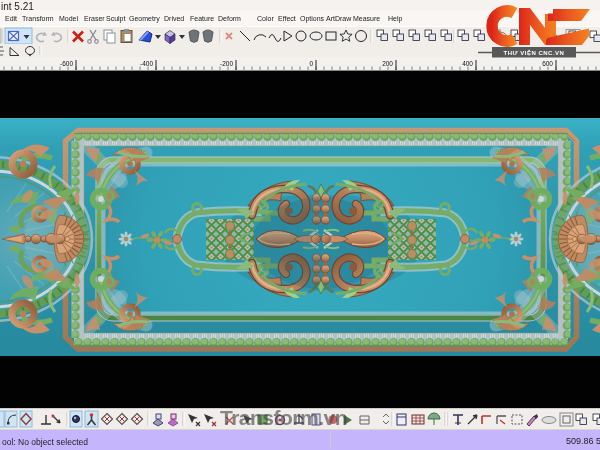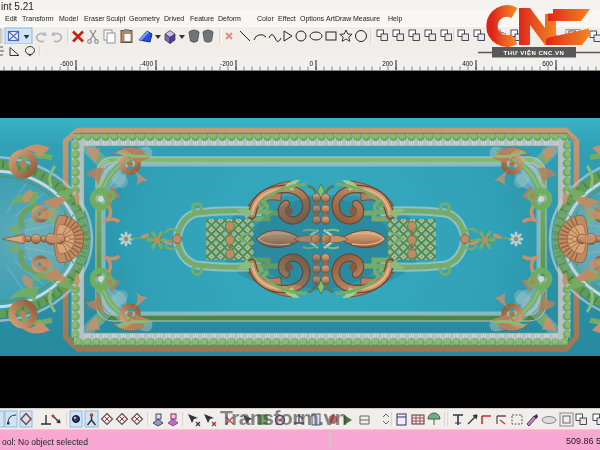--- a/index.html
+++ b/index.html
@@ -5,21 +5,21 @@
 body{width:600px;height:450px;position:relative;overflow:hidden;
  font-family:"Liberation Sans",sans-serif;background:#f1eeea;}
 .abs{position:absolute}
 #titlebar{left:0;top:0;width:600px;height:10px;background:#f6f2f0}
 #menubar{left:0;top:10px;width:600px;height:16px;background:#f9f6f4}
 .mi{position:absolute;top:4.5px;font-size:7px;color:#1b1b1b}
 #toolbar1{left:0;top:26px;width:600px;height:18px;background:#f1eeea;border-top:1px solid #fdfdfc}
 #toolbar2{left:0;top:44px;width:600px;height:13px;background:#f1eeea}
 #viewport{left:0;top:71px;width:600px;height:337px;background:#020202}
 #btoolbar{left:0;top:408px;width:600px;height:21px;background:#f0edea;border-top:1px solid #cfccc8}
-#statusbar{left:0;top:429px;width:600px;height:21px;background:#f9a8d4;border-top:1px solid #d8d5d1;white-space:nowrap}
+#statusbar{left:0;top:429px;width:600px;height:21px;background:#c4b5fd;border-top:1px solid #d8d5d1;white-space:nowrap}
 #wm{left:220px;top:406px;font-size:21px;font-weight:bold;color:rgba(70,70,70,.62);letter-spacing:-.5px}
 </style></head><body>
 <div id="titlebar" class="abs"></div>
 <div class="abs" style="left:1px;top:1px;font-size:10px;color:#222">int 5.21</div>
 <div id="menubar" class="abs">
 <span class="mi" style="left:5px">Edit</span>
 <span class="mi" style="left:22px">Transform</span>
 <span class="mi" style="left:59px">Model</span>
 <span class="mi" style="left:84px">Eraser</span>
 <span class="mi" style="left:106px">Sculpt</span>

